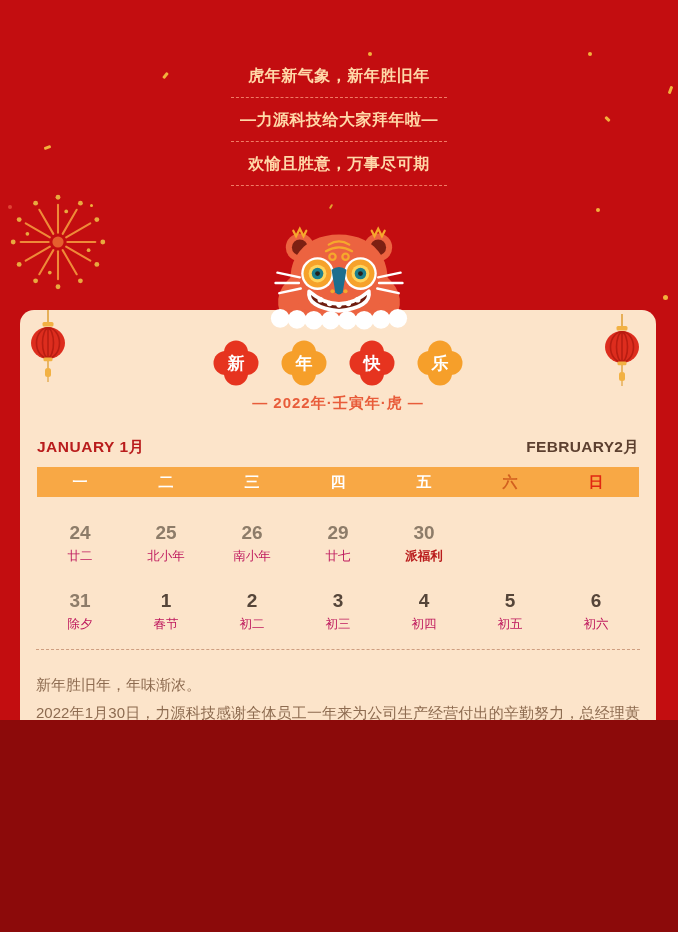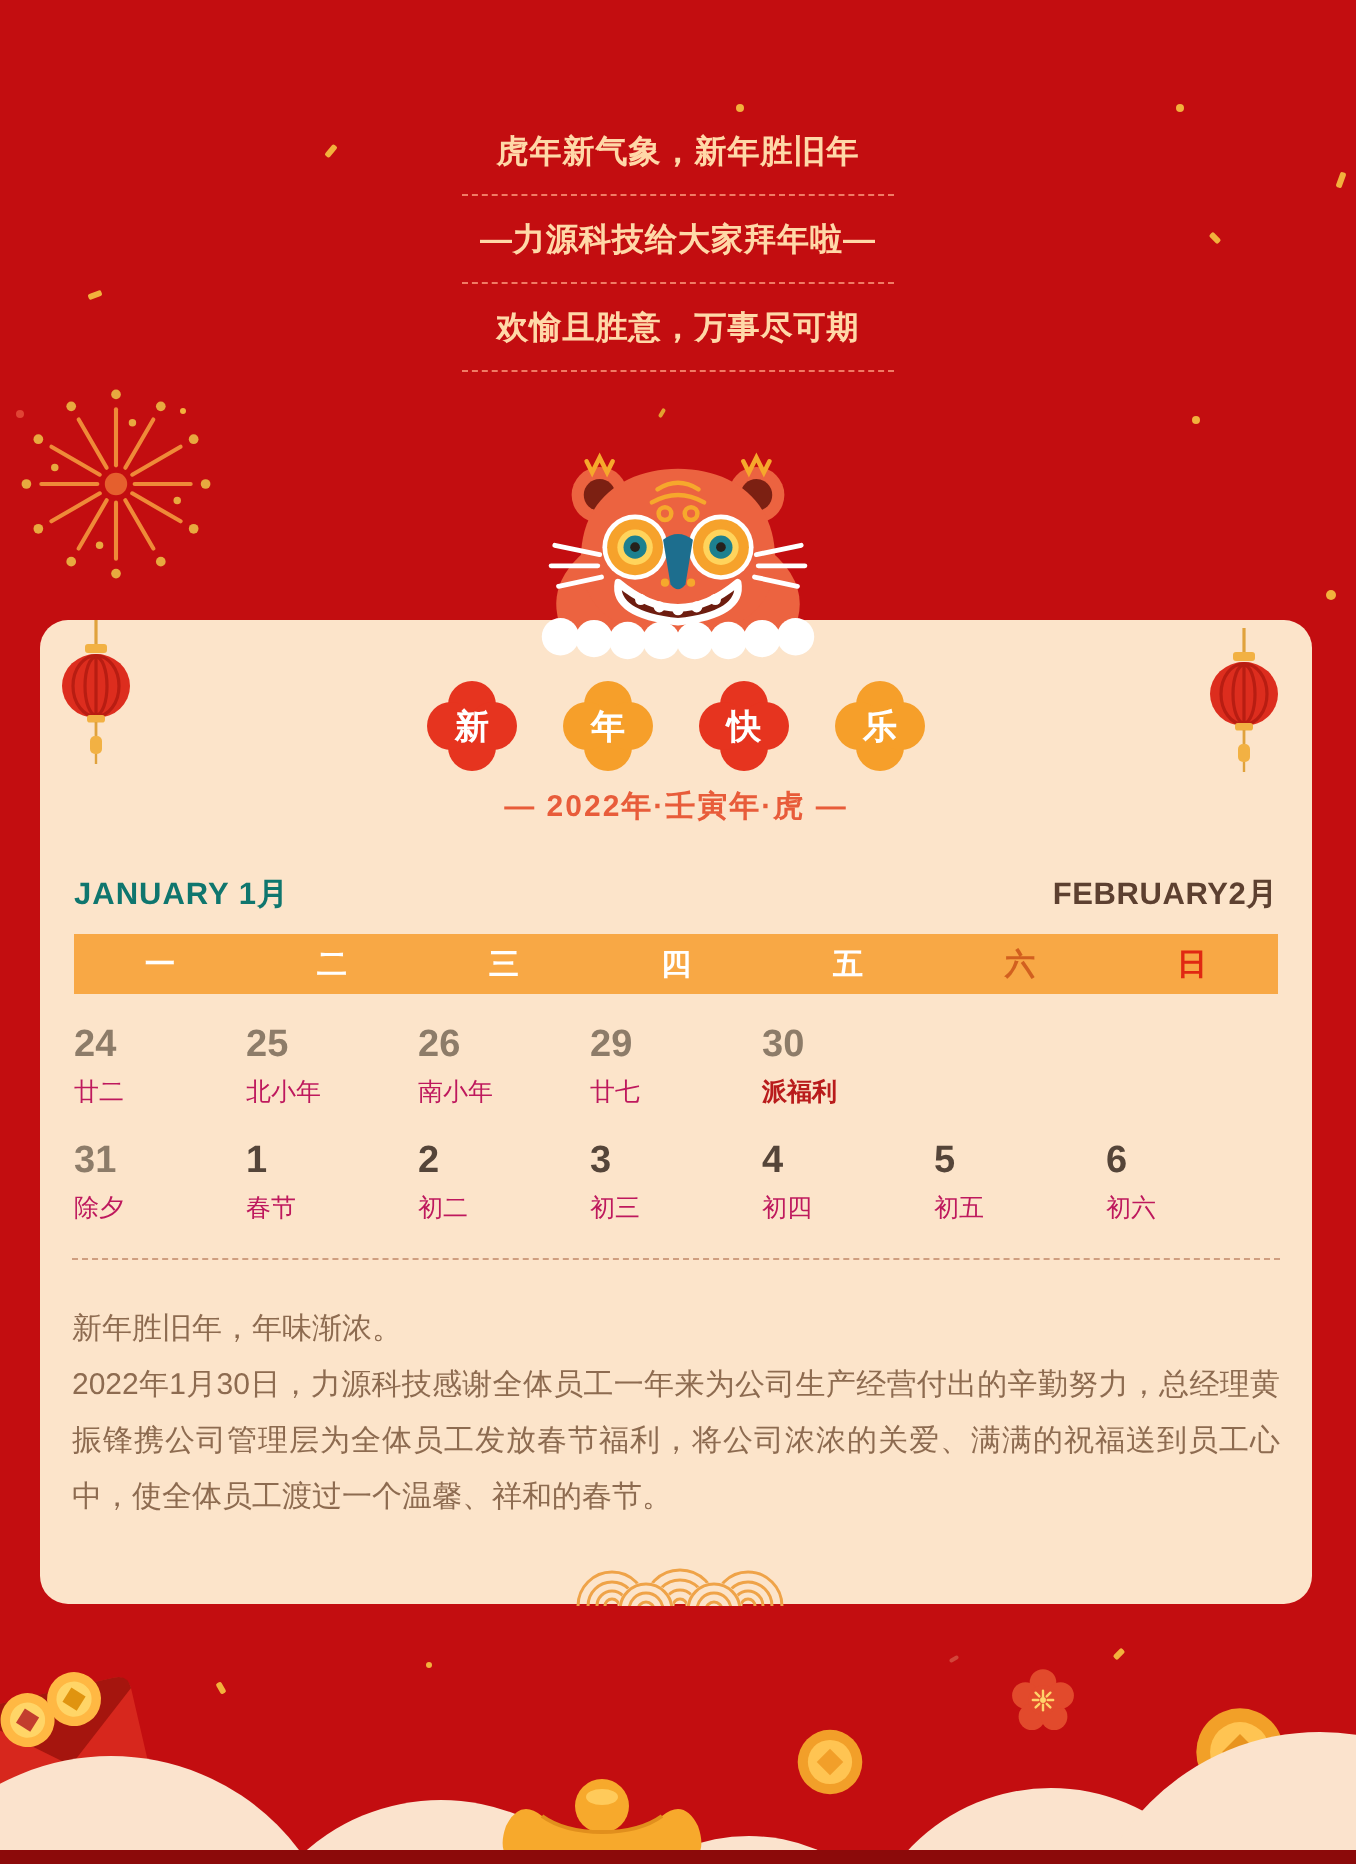--- a/index.html
+++ b/index.html
@@ -1,16 +1,16 @@
 <!DOCTYPE html>
 <html><head>
 <meta charset="utf-8">
 <style>
   html,body{margin:0;padding:0;background:#8c0a0a;}
-  .page{position:relative;width:678px;height:925px;background:#c30d10;overflow:hidden;
+  .page{position:relative;width:678px;height:720px;background:#c30d10;overflow:hidden;
         font-family:"Liberation Sans","DejaVu Sans",sans-serif;}
 
   
   .greeting{position:absolute;top:66px;left:50%;transform:translateX(-50%);text-align:center;z-index:2;}
   .g-line{width:216px;margin:0 auto 12px;color:#ffd8a8;font-size:16px;font-weight:bold;
           letter-spacing:.5px;padding-bottom:10px;border-bottom:1px dashed rgba(255,160,130,.75);
           white-space:nowrap;}
 
   .firework{position:absolute;left:2px;top:186px;z-index:1;}
 
@@ -26,31 +26,31 @@
   .clover{position:relative;width:46px;height:46px;}
   .clover svg{position:absolute;inset:0;}
   .clover.red{color:#e6341f;}
   .clover.orange{color:#f69f2a;}
   .clover .ch{position:absolute;inset:0;display:flex;align-items:center;justify-content:center;
               color:#fff;font-size:17px;font-weight:bold;}
 
   .subtitle{margin-top:8px;text-align:center;color:#e85c3a;font-size:15px;font-weight:bold;letter-spacing:1px;}
 
   .month-row{margin:24px 17px 0;display:flex;justify-content:space-between;align-items:baseline;}
-  .month-left{color:#0f766e;font-weight:bold;font-size:15.5px;letter-spacing:.5px;}
+  .month-left{color:#b91c1c;font-weight:bold;font-size:15.5px;letter-spacing:.5px;}
   .month-right{color:#5d4030;font-weight:bold;font-size:15.5px;letter-spacing:.3px;}
 
   .weekbar{margin:9px 17px 0;height:30px;background:#f8a845;display:grid;
            grid-template-columns:repeat(7,1fr);align-items:center;text-align:center;
            color:#fff;font-size:15px;font-weight:bold;}
   .weekbar .wd-sat{color:#d2601f;}
   .weekbar .wd-sun{color:#e02812;}
 
   .dates{margin:0 17px;display:grid;grid-template-columns:repeat(7,1fr);}
-  .dates .cell{text-align:left;padding-top:15px;}
+  .dates .cell{text-align:center;padding-top:25px;}
   .cell .num{font-size:19px;font-weight:bold;color:#8d7c69;}
   .cell.dark .num{color:#554539;}
   .cell .lbl{font-size:12.5px;color:#be185d;margin-top:4px;}
   .cell.hl .lbl{color:#b91c1c;font-weight:bold;}
 
   .sep{margin:16px 16px 0;border-top:1px dashed #cf9e80;}
 
   .article{margin:21px 16px 0;color:#8d6b50;font-size:15px;line-height:28px;word-break:break-all;}
   .article p{margin:0;}
   .article .p2{text-align:justify;}

